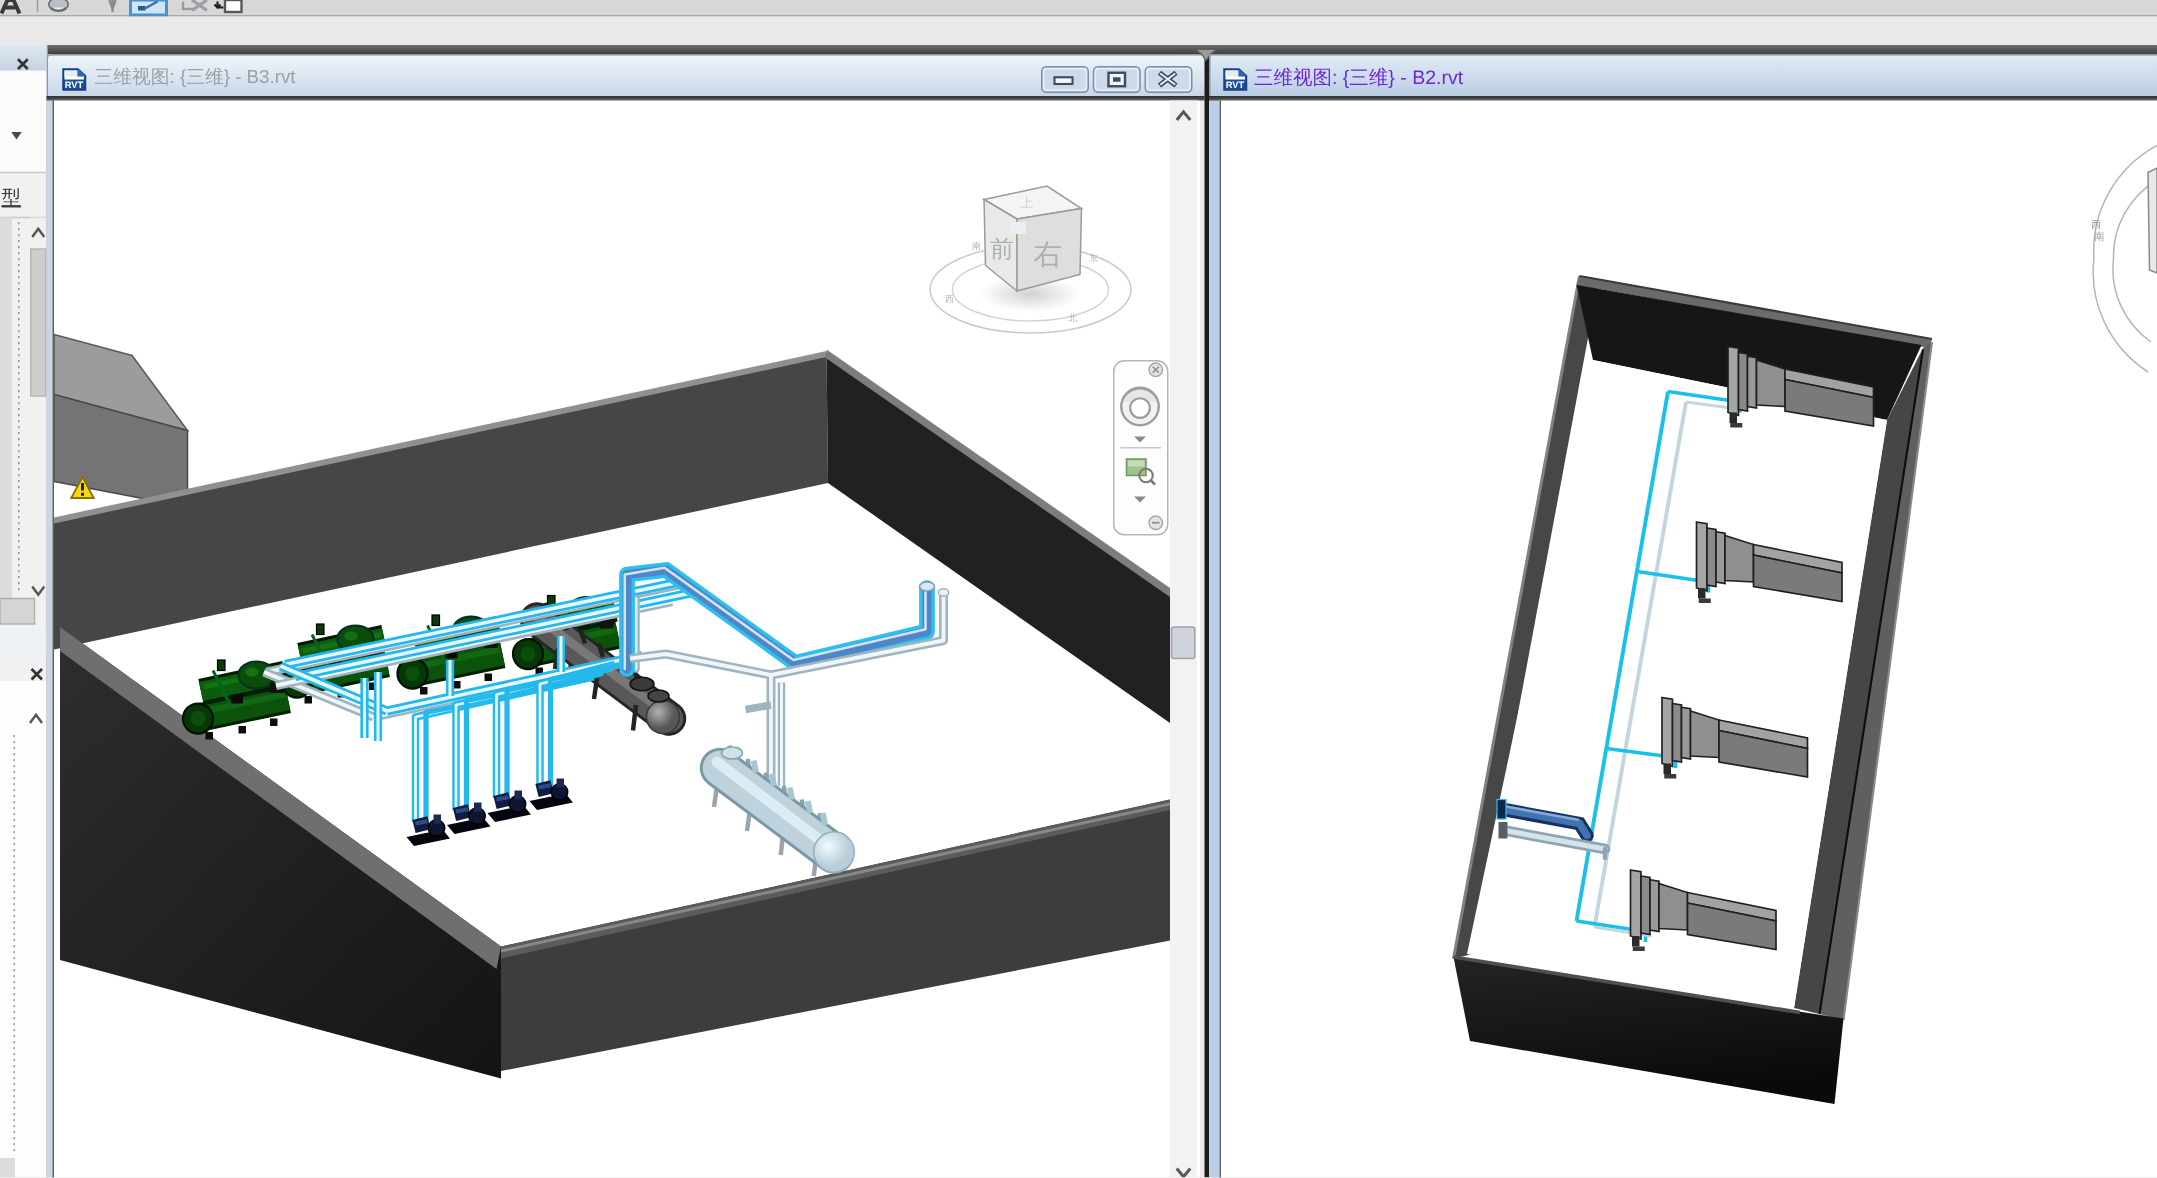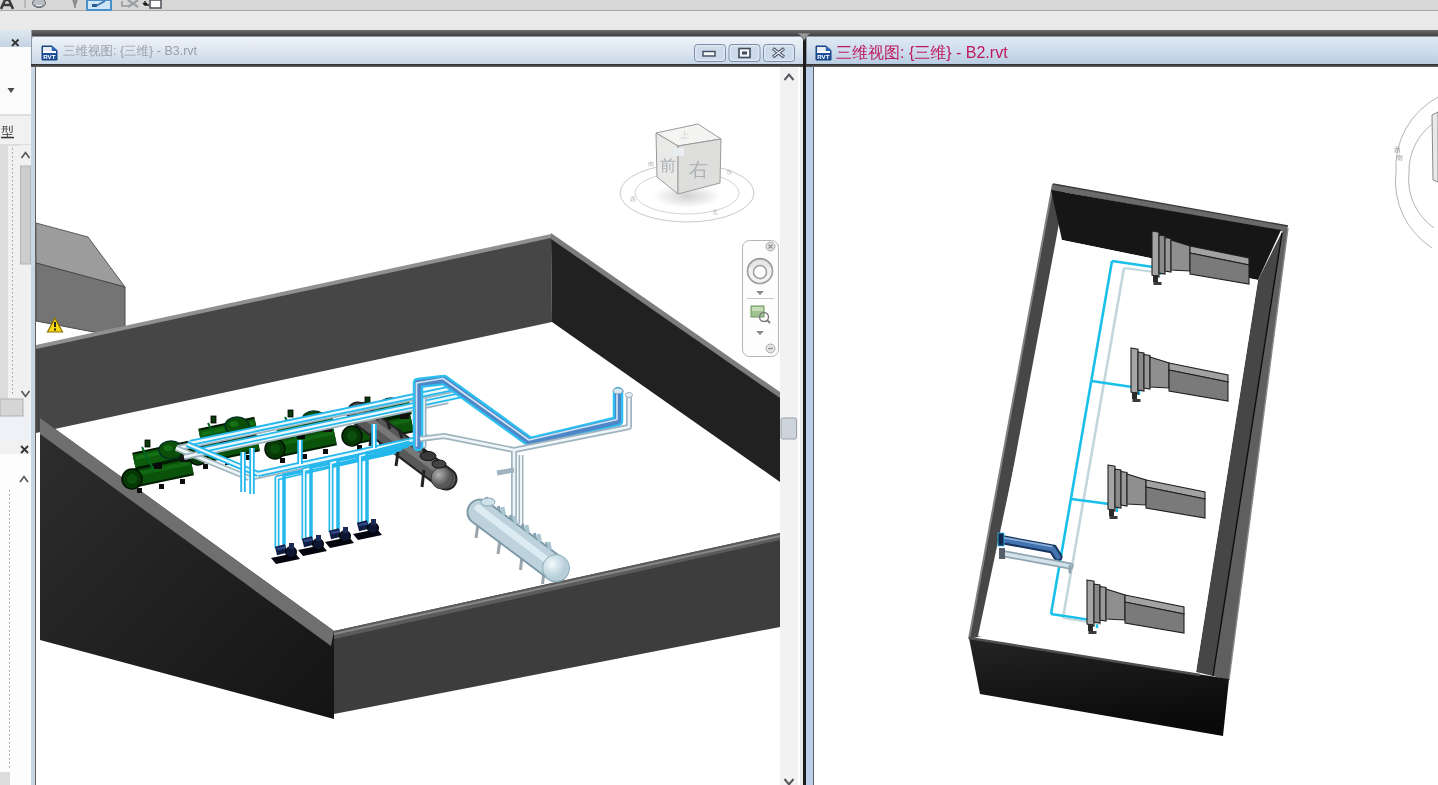--- a/index.html
+++ b/index.html
@@ -330,21 +330,21 @@
 <div class="abs" style="left:806px;top:36px;width:632px;height:749px;background:#bbd0e8;">
   <div class="abs" style="left:0;top:0;width:632px;height:28px;
        background:linear-gradient(#dfe9f4,#ccdbec 55%,#b7cbe0);border-top:1px solid #8b98a8;border-left:1px solid #8b98a8;"></div>
   <svg class="abs" style="left:9px;top:9px" width="17" height="16" viewBox="0 0 17 16">
     <path d="M1,1 L11,1 L16,5.5 L16,15 L1,15 Z" fill="#1d4e9b" stroke="#16407f"></path>
     <path d="M2,2 L10.5,2 L10.5,6 L15,6 L15,8 L2,8 Z" fill="#fff"></path>
     <path d="M2,2 L10.5,2 L10.5,6 L2,6 Z" fill="#e9edf2"></path>
     <path d="M11,1 L16,5.5 L11,5.5 Z" fill="#2e66b5"></path>
     <text x="2.2" y="13.6" font-size="6.2" font-weight="bold" fill="#fff">RVT</text>
   </svg>
-  <div class="abs" style="left:30px;top:7px;font-size:16px;color:#be185d;white-space:nowrap;">三维视图: {三维} - B2.rvt</div>
+  <div class="abs" style="left:30px;top:7px;font-size:13px;color:#6d28d9;white-space:nowrap;">三维视图: {三维} - B2.rvt</div>
   <div class="abs" style="left:0;top:28px;width:632px;height:2.5px;background:linear-gradient(#2e2e2e,#5a5a5a);"></div>
   <div class="abs" style="left:7px;top:30px;width:625px;height:719px;background:#fff;border-left:1px solid #5f5f5f;border-top:1px solid #5f5f5f;"></div>
   <svg id="scene-r" class="abs" style="left:8px;top:31px" width="624" height="718" viewBox="814 67 624 718">
     <defs>
       <linearGradient id="wallbot" x1="0" y1="0" x2="0.3" y2="1">
           <stop offset="0%" stop-color="#242424"></stop>
           <stop offset="100%" stop-color="#0a0a0a"></stop>
         </linearGradient>
       <g id="fan">
         <polygon points="0,2 7,3.2 7,48 0,46" fill="#a5a5a5" stroke="#1f1f1f" stroke-width="1.1"></polygon>

